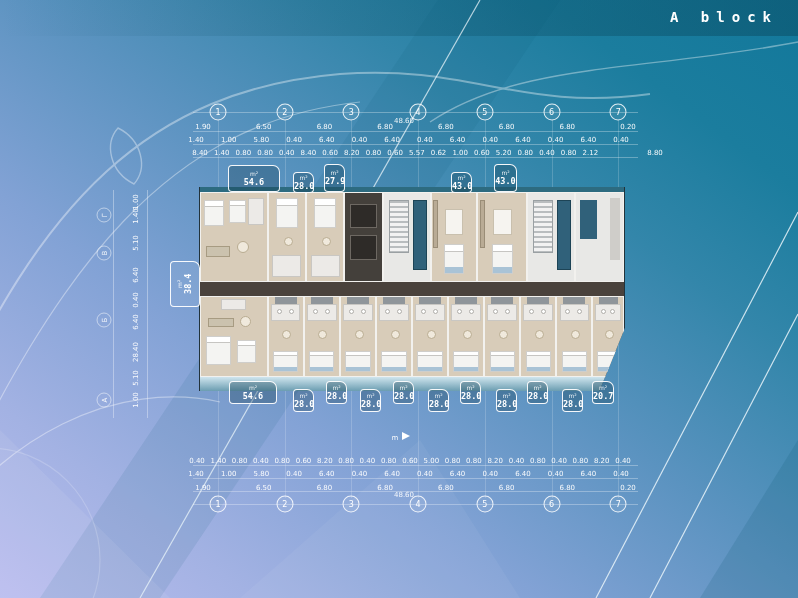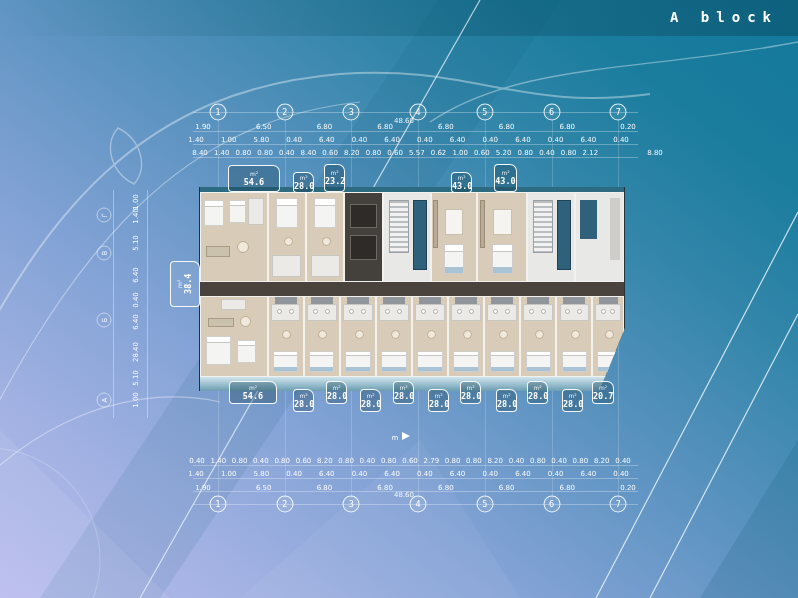--- a/index.html
+++ b/index.html
@@ -361,21 +361,21 @@
     <div class="dim" style="left: 218.3px; top: 461px;">1.40</div>
     <div class="dim" style="left: 239.6px; top: 461px;">0.80</div>
     <div class="dim" style="left: 260.9px; top: 461px;">0.40</div>
     <div class="dim" style="left: 282.2px; top: 461px;">0.80</div>
     <div class="dim" style="left: 303.5px; top: 461px;">0.60</div>
     <div class="dim" style="left: 324.8px; top: 461px;">8.20</div>
     <div class="dim" style="left: 346.1px; top: 461px;">0.80</div>
     <div class="dim" style="left: 367.4px; top: 461px;">0.40</div>
     <div class="dim" style="left: 388.7px; top: 461px;">0.80</div>
     <div class="dim" style="left: 410px; top: 461px;">0.60</div>
-    <div class="dim" style="left: 431.3px; top: 461px;">2.79</div>
+    <div class="dim" style="left: 431.3px; top: 461px;">5.00</div>
     <div class="dim" style="left: 452.6px; top: 461px;">0.80</div>
     <div class="dim" style="left: 473.9px; top: 461px;">0.80</div>
     <div class="dim" style="left: 495.2px; top: 461px;">8.20</div>
     <div class="dim" style="left: 516.5px; top: 461px;">0.40</div>
     <div class="dim" style="left: 537.8px; top: 461px;">0.80</div>
     <div class="dim" style="left: 559.1px; top: 461px;">0.40</div>
     <div class="dim" style="left: 580.4px; top: 461px;">0.80</div>
     <div class="dim" style="left: 601.7px; top: 461px;">8.20</div>
     <div class="dim" style="left: 623px; top: 461px;">0.40</div>
     <div class="dim" style="left: 196px; top: 474px;">1.40</div>
@@ -418,21 +418,21 @@
     <div class="badge" style="left: 228px; top: 165px; width: 52px; height: 27px;">
       <div class="u" style="position: static;">m²</div>
       <div class="v" style="position: static;">54.6</div>
     </div>
     <div class="badge" style="left: 293px; top: 172px; width: 21px; height: 21px;">
       <div class="u" style="position: static;">m²</div>
       <div class="v" style="position: static;">28.0</div>
     </div>
     <div class="badge" style="left: 324px; top: 164px; width: 21px; height: 28px;">
       <div class="u" style="position: static;">m²</div>
-      <div class="v" style="position: static;">23.2</div>
+      <div class="v" style="position: static;">27.9</div>
     </div>
     <div class="badge" style="left: 451px; top: 172px; width: 21px; height: 21px;">
       <div class="u" style="position: static;">m²</div>
       <div class="v" style="position: static;">43.0</div>
     </div>
     <div class="badge" style="left: 494px; top: 164px; width: 23px; height: 28px;">
       <div class="u" style="position: static;">m²</div>
       <div class="v" style="position: static;">43.0</div>
     </div>
     <div class="badge" style="left: 229px; top: 381px; width: 48px; height: 23px;">

